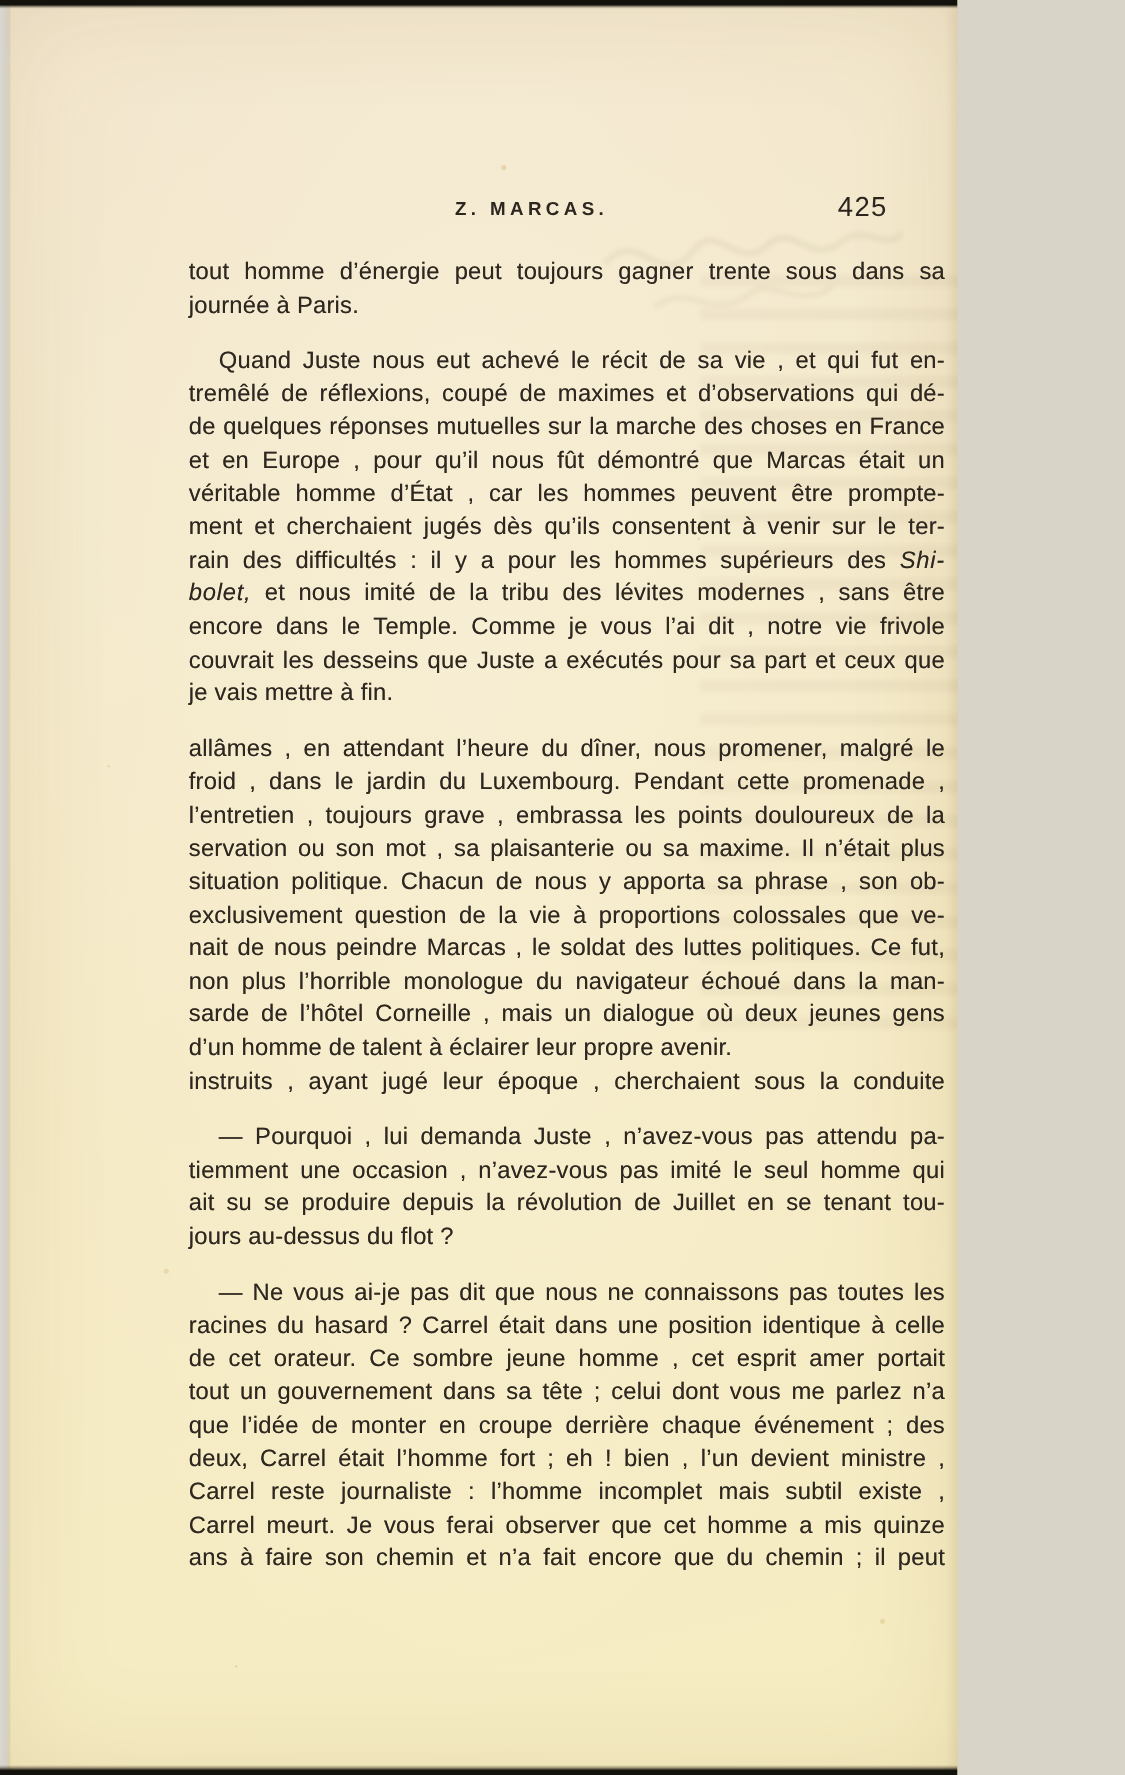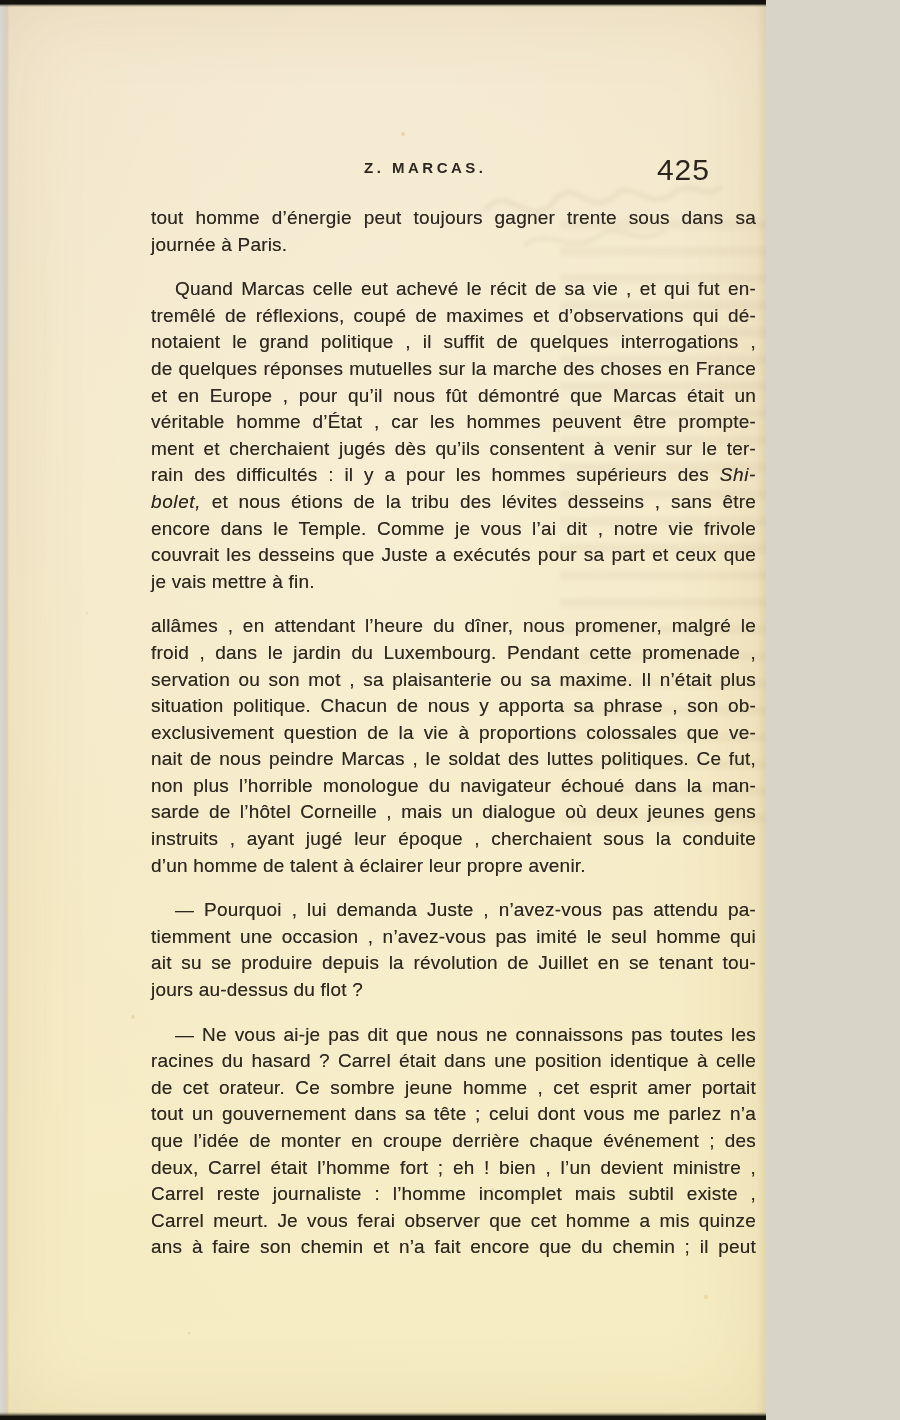--- a/index.html
+++ b/index.html
@@ -75,21 +75,21 @@
   .running-head {
     position: absolute; left: 133px; top: 153px; width: 640px; height: 30px;
   }
   .head-title {
     position: absolute; left: 231px; top: 6px;
     font-size: 15px; font-weight: bold; letter-spacing: 3.5px;
     color: #2d2720;
   }
   .head-pagenum {
     position: absolute; right: 63px; top: 0;
-    font-size: 30px; letter-spacing: 1px;
+    font-size: 22px; letter-spacing: 1px;
     color: #2b251e;
   }
 
   
   .text-block {
     position: absolute; left: 133px; top: 187px; width: 641px;
   }
   .paragraph { margin: 18px; }
   .line {
     font-size: 19px;
@@ -123,44 +123,44 @@
     <span class="head-title">Z. MARCAS.</span>
     <span class="head-pagenum">425</span>
   </div>
 
   <div class="text-block">
       <div class="paragraph">
         <div class="line"><span>tout homme d’énergie peut toujours gagner trente sous dans sa</span></div>
         <div class="line para-end"><span>journée à Paris.</span></div>
       </div>
       <div class="paragraph">
-        <div class="line indent"><span>Quand Marcas celle eut achevé le récit de sa vie , et qui fut en-</span></div>
+        <div class="line indent"><span>Quand Juste nous eut achevé le récit de sa vie , et qui fut en-</span></div>
         <div class="line"><span>tremêlé de réflexions, coupé de maximes et d’observations qui dé-</span></div>
-        <div class="line"><span>notaient le grand politique , il suffit de quelques interrogations ,</span></div>
         <div class="line"><span>de quelques réponses mutuelles sur la marche des choses en France</span></div>
         <div class="line"><span>et en Europe , pour qu’il nous fût démontré que Marcas était un</span></div>
         <div class="line"><span>véritable homme d’État ,  car les hommes peuvent être prompte-</span></div>
         <div class="line"><span>ment et cherchaient jugés dès qu’ils consentent à venir sur le ter-</span></div>
         <div class="line"><span>rain des difficultés : il y a pour les hommes supérieurs des </span><i>Shi-</i></div>
-        <div class="line"><i>bolet,</i><span> et nous étions de la tribu des lévites desseins , sans être</span></div>
+        <div class="line"><i>bolet,</i><span> et nous imité de la tribu des lévites modernes , sans être</span></div>
         <div class="line"><span>encore dans le Temple. Comme je vous l’ai dit , notre vie frivole</span></div>
         <div class="line"><span>couvrait les desseins que Juste a exécutés pour sa part et ceux que</span></div>
         <div class="line para-end"><span>je vais mettre à fin.</span></div>
       </div>
       <div class="paragraph">
         <div class="line"><span>allâmes , en attendant l’heure du dîner, nous promener, malgré le</span></div>
         <div class="line"><span>froid , dans le jardin du Luxembourg. Pendant cette promenade ,</span></div>
+        <div class="line"><span>l’entretien , toujours grave , embrassa les points douloureux de la</span></div>
         <div class="line"><span>servation ou son mot , sa plaisanterie ou sa maxime. Il n’était plus</span></div>
         <div class="line"><span>situation politique. Chacun de nous y apporta sa phrase , son ob-</span></div>
         <div class="line"><span>exclusivement question de la vie à proportions colossales que ve-</span></div>
         <div class="line"><span>nait de nous peindre Marcas , le soldat des luttes politiques. Ce fut,</span></div>
         <div class="line"><span>non plus l’horrible monologue du navigateur échoué dans la man-</span></div>
         <div class="line"><span>sarde de l’hôtel Corneille , mais un dialogue où deux jeunes gens</span></div>
+        <div class="line para-end"><span>d’un homme de talent à éclairer leur propre avenir.</span></div>
         <div class="line"><span>instruits , ayant jugé leur époque , cherchaient sous la conduite</span></div>
-        <div class="line para-end"><span>d’un homme de talent à éclairer leur propre avenir.</span></div>
       </div>
       <div class="paragraph">
         <div class="line indent"><span>— Pourquoi , lui demanda Juste , n’avez-vous pas attendu pa-</span></div>
         <div class="line"><span>tiemment une occasion ,  n’avez-vous pas imité le seul homme qui</span></div>
         <div class="line"><span>ait su se produire depuis la révolution de Juillet en se tenant tou-</span></div>
         <div class="line para-end"><span>jours au-dessus du flot ?</span></div>
       </div>
       <div class="paragraph">
         <div class="line indent"><span>— Ne vous ai-je pas dit que nous ne  connaissons pas toutes les</span></div>
         <div class="line"><span>racines du hasard ? Carrel était dans une position  identique à celle</span></div>

